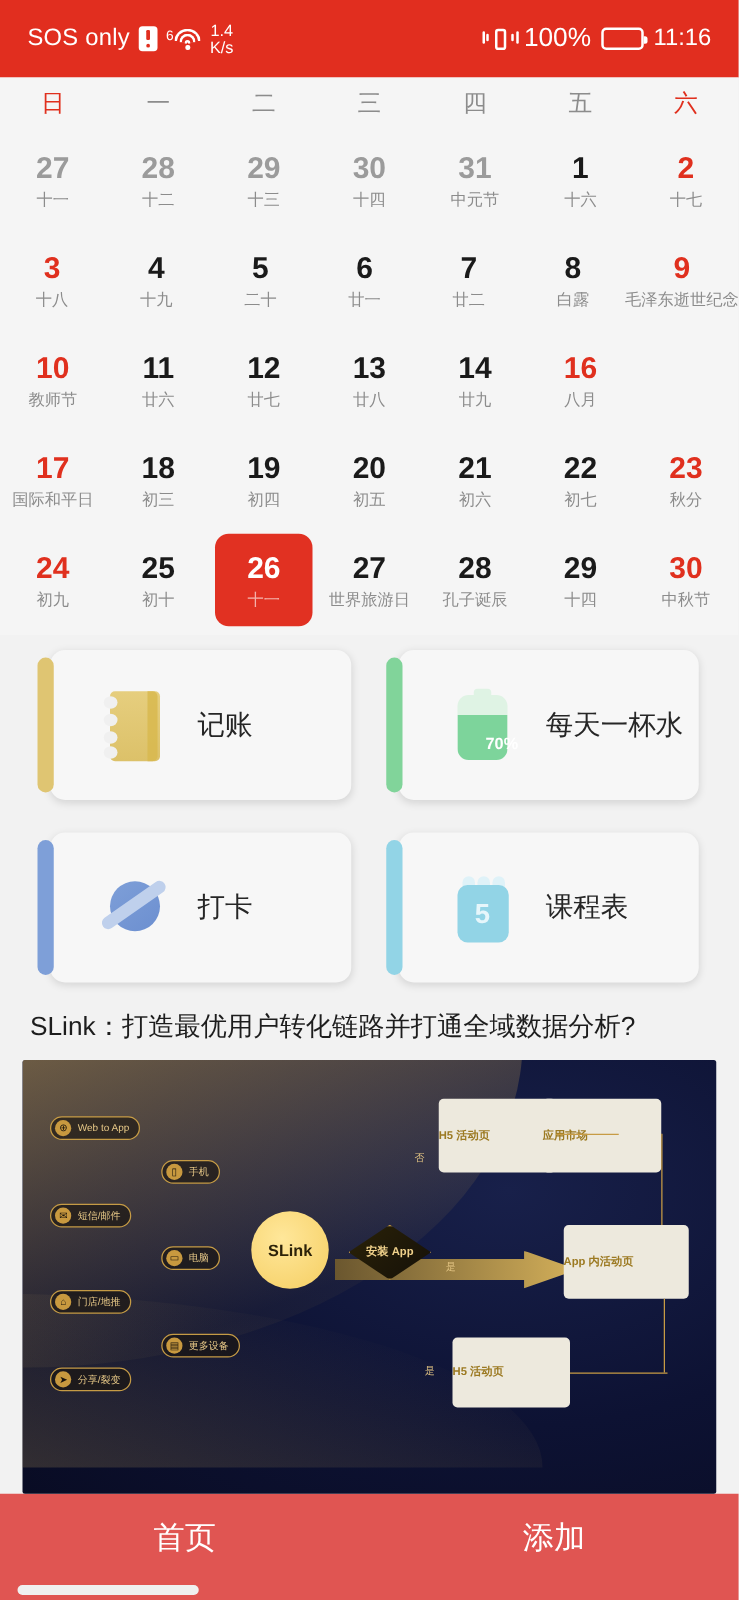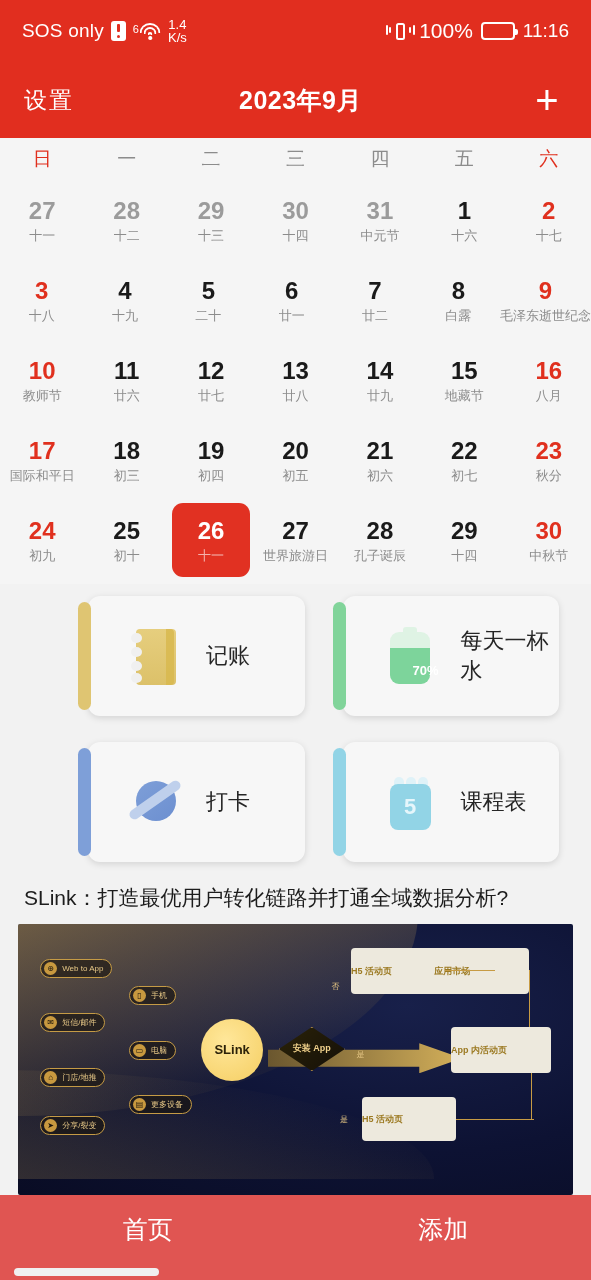--- a/index.html
+++ b/index.html
@@ -87,21 +87,21 @@
   .daycell.sel{ }
   .daycell.sel .selbox{
     position:absolute; left:50%; top:3px; transform:translateX(-50%);
     width:78px; height:74px; background:#E13122; border-radius:11px;
   }
   .daycell.sel .daynum,.daycell.sel .daysub{ position:relative; z-index:2; color:#fff; }
   .daycell.sel .daysub{ color:rgba(255,255,255,.62); }
 
   
   .cards{ flex:0 0 auto; padding:12px 32px 0 40px; display:grid;
-          grid-template-columns:1fr 1fr; gap:26px 38px;margin-left:48px; }
+          grid-template-columns:1fr 1fr; gap:26px 38px; }
   .card{
     height:120px; border-radius:12px; background:#F7F7F7; position:relative;
     box-shadow:0 2px 7px rgba(0,0,0,.13);
     display:flex; align-items:center; padding-left:38px; gap:22px; overflow:visible;
   }
   .card .bar{ position:absolute; left:-10px; top:6px; bottom:6px; width:13px; border-radius:7px; }
   .card .label{ font-size:22px; color:#262626; font-weight:500; }
   .ico{ width:58px; height:62px; position:relative; flex:0 0 auto; }
 
   
@@ -211,25 +211,20 @@
         <span class="wv l"></span>
           <span class="ph"></span>
           <span class="wv r"></span>
       </span>
       <span class="battpct">100%</span>
       <span class="battery"><span class="lvl"></span></span>
       <span class="clock">11:16</span>
     </div>
   </div>
 
-  <div class="titlebar">
-    <div class="settings-btn">设置</div>
-    <div class="month-title">2023年9月</div>
-    <div class="plus-btn">+</div>
-  </div>
 
   <div class="calendar">
     <div class="weekdays" id="weekdays">
         <div class="wd we">日</div>
         <div class="wd">一</div>
         <div class="wd">二</div>
         <div class="wd">三</div>
         <div class="wd">四</div>
         <div class="wd">五</div>
         <div class="wd we">六</div>
@@ -308,24 +303,20 @@
             <div class="daynum">12</div>
             <div class="daysub">廿七</div>
           </div>
           <div class="daycell">
             <div class="daynum">13</div>
             <div class="daysub">廿八</div>
           </div>
           <div class="daycell">
             <div class="daynum">14</div>
             <div class="daysub">廿九</div>
-          </div>
-          <div class="daycell">
-            <div class="daynum">15</div>
-            <div class="daysub">地藏节</div>
           </div>
           <div class="daycell">
             <div class="daynum red">16</div>
             <div class="daysub">八月</div>
           </div>
         </div>
         <div class="week">
           <div class="daycell">
             <div class="daynum red">17</div>
             <div class="daysub">国际和平日</div>

